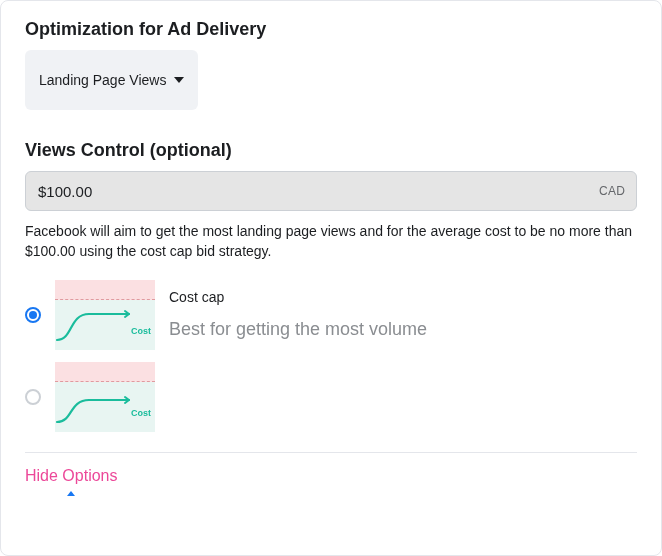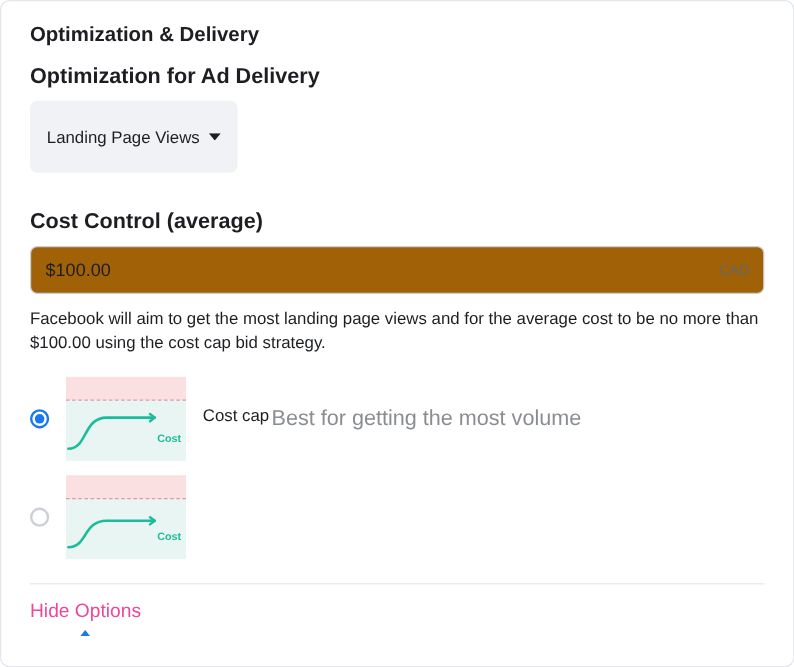--- a/index.html
+++ b/index.html
@@ -49,21 +49,21 @@
   }
   .text-input {
     width: 100%;
     height: 40px;
     border: 1px solid #ccd0d5;
     border-radius: 6px;
     padding: 0 56px 0 12px;
     font-size: 15px;
     color: #1c1e21;
     outline: none;
-    background: #a16207;
+    background: #e5e5e5;
   }
   .currency {
     position: absolute;
     right: 12px;
     top: 50%;
     transform: translateY(-50%);
     font-size: 12px;
     color: #65676b;
     letter-spacing: 0.2px;
   }
@@ -129,22 +129,22 @@
   }
   .thumb svg {
     position: absolute;
     left: 0;
     bottom: 6px;
     width: 100px;
     height: 40px;
   }
   .strategy-text {
     display: flex;
-    flex-direction: row;
-    gap: 2px;
+    flex-direction: column;
+    gap: 14px;
   }
   .strategy-title {
     font-size: 14px;
     color: #1c1e21;
   }
   .strategy-desc {
     font-size: 18px;
     color: #8a8d91;
   }
   .divider {
@@ -161,36 +161,35 @@
     cursor: pointer;
     flex-direction: column;
   }
   .caret-up-icon svg { display: block; }
 </style>
 </head>
 <body>
 
 <div class="card">
 
-  <div class="section-title">Optimization &amp; Delivery</div>
 
   <div class="label">Optimization for Ad Delivery</div>
 
   <div class="dropdown">
     <span>Landing Page Views</span>
     <span class="caret-down-icon">
       <svg width="10" height="6" viewBox="0 0 10 6">
           <path d="M0 0 L5 6 L10 0 Z" fill="#1c1e21"></path>
         </svg>
     </span>
   </div>
 
   <div class="spacer"></div>
 
-  <div class="label">Cost Control (average)</div>
+  <div class="label">Views Control (optional)</div>
 
   <div class="input-wrap">
     <input class="text-input" type="text" value="$100.00" style="">
     <span class="currency">CAD</span>
   </div>
 
   <div class="help-text">Facebook will aim to get the most landing page views and for the average cost to be no more than $100.00 using the cost cap bid strategy.</div>
 
   
   <div class="strategy">

